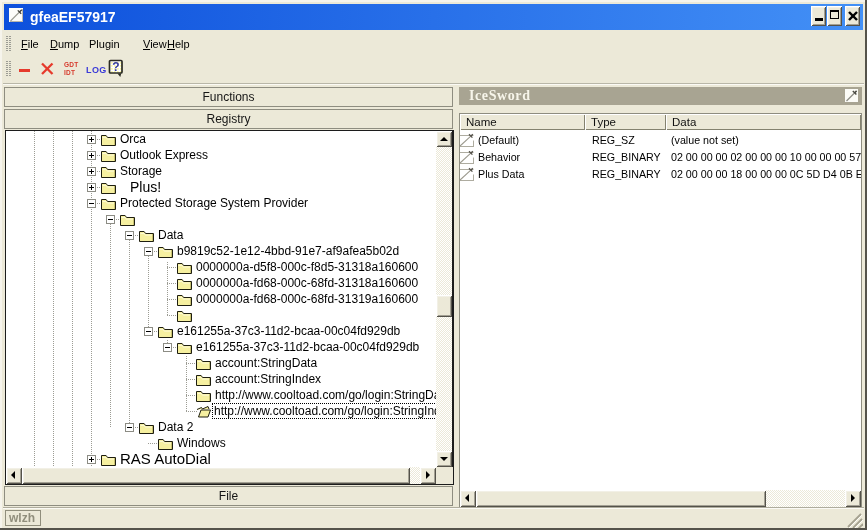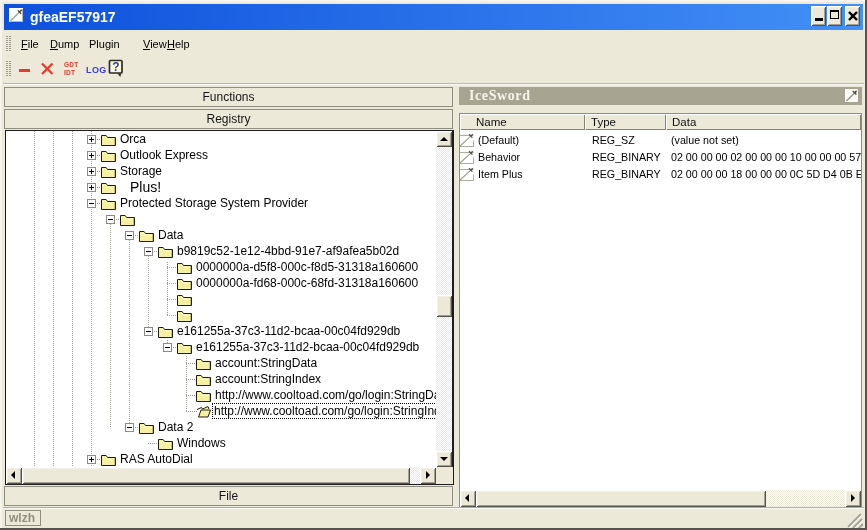--- a/index.html
+++ b/index.html
@@ -172,20 +172,21 @@
 <path d="M1.5 4.5 h3.6 l1.2 1.6 h7.2" fill="none" stroke="#fcf9d8" stroke-width="1"></path>
 <line x1="13.5" y1="5" x2="13.5" y2="12" stroke="#c8c172" stroke-width="1"></line>
 </svg>
 <div class="a tx" style="left:190px;top:144px;font-size:12px;line-height:16px">0000000a-fd68-000c-68fd-31318a160600</div>
 <div class="a hdot" style="left:161px;top:168px;width:12px"></div>
 <svg class="a" style="left:171px;top:162px" width="15" height="13" viewBox="0 0 15 13">
 <path d="M0.5 2.5 h4.6 l1.5 2 h7.9 v8 h-14 z" fill="#f6f0a0" stroke="#1e1e10" stroke-width="1"></path>
 <path d="M1.5 4.5 h3.6 l1.2 1.6 h7.2" fill="none" stroke="#fcf9d8" stroke-width="1"></path>
 <line x1="13.5" y1="5" x2="13.5" y2="12" stroke="#c8c172" stroke-width="1"></line>
 </svg>
+<div class="a tx" style="left:190px;top:160px;font-size:12px;line-height:16px">0000000a-fd68-000c-68fd-31319a160600</div>
 <div class="a hdot" style="left:161px;top:184px;width:12px"></div>
 <svg class="a" style="left:171px;top:178px" width="15" height="13" viewBox="0 0 15 13">
 <path d="M0.5 2.5 h4.6 l1.5 2 h7.9 v8 h-14 z" fill="#f6f0a0" stroke="#1e1e10" stroke-width="1"></path>
 <path d="M1.5 4.5 h3.6 l1.2 1.6 h7.2" fill="none" stroke="#fcf9d8" stroke-width="1"></path>
 <line x1="13.5" y1="5" x2="13.5" y2="12" stroke="#c8c172" stroke-width="1"></line>
 </svg>
 <div class="a hdot" style="left:142px;top:200px;width:12px"></div>
 <div class="a" style="left:138px;top:196px;width:9px;height:9px;background:#fff;border:1px solid #8c8c84;box-sizing:border-box"></div>
 <div class="a" style="left:140px;top:200px;width:5px;height:1px;background:#000"></div>
 <svg class="a" style="left:152px;top:194px" width="15" height="13" viewBox="0 0 15 13">
@@ -248,21 +249,21 @@
 <div class="a tx" style="left:171px;top:304px;font-size:12px;line-height:16px">Windows</div>
 <div class="a hdot" style="left:85px;top:328px;width:12px"></div>
 <div class="a" style="left:81px;top:324px;width:9px;height:9px;background:#fff;border:1px solid #8c8c84;box-sizing:border-box"></div>
 <div class="a" style="left:83px;top:328px;width:5px;height:1px;background:#000"></div>
 <div class="a" style="left:85px;top:326px;width:1px;height:5px;background:#000"></div>
 <svg class="a" style="left:95px;top:322px" width="15" height="13" viewBox="0 0 15 13">
 <path d="M0.5 2.5 h4.6 l1.5 2 h7.9 v8 h-14 z" fill="#f6f0a0" stroke="#1e1e10" stroke-width="1"></path>
 <path d="M1.5 4.5 h3.6 l1.2 1.6 h7.2" fill="none" stroke="#fcf9d8" stroke-width="1"></path>
 <line x1="13.5" y1="5" x2="13.5" y2="12" stroke="#c8c172" stroke-width="1"></line>
 </svg>
-<div class="a tx" style="left:114px;top:320px;font-size:12px;line-height:16px">RAS AutoDial</div>
+<div class="a tx" style="left:114px;top:320px;font-size:15px;line-height:16px">RAS AutoDial</div>
 </div>
 <div class="a dither" style="left:436px;top:131px;width:16px;height:336px"></div>
 <div class="a b3" style="left:436px;top:131px;width:16px;height:16px"></div>
 <div class="a" style="left:440px;top:137px;width:0;height:0;border:4px solid transparent;border-bottom:4px solid #000;border-top:none"></div>
 <div class="a b3" style="left:436px;top:295px;width:16px;height:22px"></div>
 <div class="a b3" style="left:436px;top:451px;width:16px;height:16px"></div>
 <div class="a" style="left:440px;top:457px;width:0;height:0;border:4px solid transparent;border-top:4px solid #000;border-bottom:none"></div>
 <div class="a dither" style="left:6px;top:467px;width:430px;height:17px"></div>
 <div class="a b3" style="left:6px;top:467px;width:16px;height:17px"></div>
 <div class="a" style="left:11px;top:471px;width:0;height:0;border:4px solid transparent;border-right:4px solid #000;border-left:none"></div>
@@ -273,21 +274,21 @@
 <div class="a" style="left:459px;top:87px;width:403px;height:18px;background:#a8a492"></div>
 <div class="a tx" style="left:469px;top:88px;font-family:'Liberation Serif',serif;font-size:14px;font-weight:bold;color:#f7f5ea;letter-spacing:.6px">IceSword</div>
 <svg class="a" style="left:845px;top:89px" width="14" height="14" viewBox="0 0 14 14">
 <rect x="0" y="0" width="13" height="13" fill="#fbfbf6"></rect>
 <line x1="1.5" y1="12" x2="9.5" y2="4" stroke="#8d8d85" stroke-width="1.2"></line>
 <line x1="9.5" y1="4" x2="11.6" y2="1.9" stroke="#4a4a42" stroke-width="1.5"></line>
 <line x1="7.8" y1="2" x2="11.4" y2="5.6" stroke="#4a4a42" stroke-width="1.4"></line>
 </svg>
 <div class="a" style="left:459px;top:113px;width:403px;height:394px;background:#8e8d80"></div>
 <div class="a" style="left:460px;top:114px;width:401px;height:392px;background:#fff"></div>
-<div class="a tx" style="left:460px;top:114px;width:125px;height:16px;background:#ece9d8;box-shadow:inset 1px 1px 0 #ffffff,inset -1px -1px 0 #84826f;font-size:11.5px;line-height:16px;color:#111;padding-left:16px;box-sizing:border-box">Name</div>
+<div class="a tx" style="left:460px;top:114px;width:125px;height:16px;background:#ece9d8;box-shadow:inset 1px 1px 0 #ffffff,inset -1px -1px 0 #84826f;font-size:11.5px;line-height:16px;color:#111;padding-left:6px;box-sizing:border-box">Name</div>
 <div class="a tx" style="left:585px;top:114px;width:81px;height:16px;background:#ece9d8;box-shadow:inset 1px 1px 0 #ffffff,inset -1px -1px 0 #84826f;font-size:11.5px;line-height:16px;color:#111;padding-left:6px;box-sizing:border-box">Type</div>
 <div class="a tx" style="left:666px;top:114px;width:195px;height:16px;background:#ece9d8;box-shadow:inset 1px 1px 0 #ffffff,inset -1px -1px 0 #84826f;font-size:11.5px;line-height:16px;color:#111;padding-left:6px;box-sizing:border-box">Data</div>
 <div class="a" style="left:460px;top:130px;width:401px;height:360px;overflow:hidden">
 <svg class="a" style="left:-1px;top:3px" width="16" height="15" viewBox="0 0 16 15">
 <line x1="0.5" y1="2.5" x2="14.5" y2="2.5" stroke="#aeaca0" stroke-width="1"></line>
 <line x1="0.5" y1="13.5" x2="15" y2="13.5" stroke="#aeaca0" stroke-width="1"></line>
 <line x1="14.5" y1="7.5" x2="14.5" y2="13" stroke="#aeaca0" stroke-width="1"></line>
 <line x1="1" y1="13" x2="11.8" y2="3.2" stroke="#9a988c" stroke-width="1.1"></line>
 <line x1="11.8" y1="3.2" x2="13.8" y2="1.2" stroke="#55534b" stroke-width="1.4"></line>
 <line x1="10" y1="1.2" x2="13.4" y2="4.6" stroke="#55534b" stroke-width="1.3"></line>
@@ -307,21 +308,21 @@
 <div class="a tx" style="left:132px;top:20px;font-size:10.7px;line-height:15px">REG_BINARY</div>
 <div class="a tx" style="left:211px;top:20px;font-size:10.7px;line-height:15px">02 00 00 00 02 00 00 00 10 00 00 00 57 65</div>
 <svg class="a" style="left:-1px;top:37px" width="16" height="15" viewBox="0 0 16 15">
 <line x1="0.5" y1="2.5" x2="14.5" y2="2.5" stroke="#aeaca0" stroke-width="1"></line>
 <line x1="0.5" y1="13.5" x2="15" y2="13.5" stroke="#aeaca0" stroke-width="1"></line>
 <line x1="14.5" y1="7.5" x2="14.5" y2="13" stroke="#aeaca0" stroke-width="1"></line>
 <line x1="1" y1="13" x2="11.8" y2="3.2" stroke="#9a988c" stroke-width="1.1"></line>
 <line x1="11.8" y1="3.2" x2="13.8" y2="1.2" stroke="#55534b" stroke-width="1.4"></line>
 <line x1="10" y1="1.2" x2="13.4" y2="4.6" stroke="#55534b" stroke-width="1.3"></line>
 </svg>
-<div class="a tx" style="left:18px;top:37px;font-size:10.7px;line-height:15px">Item Plus</div>
+<div class="a tx" style="left:18px;top:37px;font-size:10.7px;line-height:15px">Plus Data</div>
 <div class="a tx" style="left:132px;top:37px;font-size:10.7px;line-height:15px">REG_BINARY</div>
 <div class="a tx" style="left:211px;top:37px;font-size:10.7px;line-height:15px">02 00 00 00 18 00 00 00 0C 5D D4 0B EC 1D</div>
 </div>
 <div class="a dither" style="left:460px;top:490px;width:401px;height:17px"></div>
 <div class="a b3" style="left:460px;top:490px;width:16px;height:17px"></div>
 <div class="a" style="left:465px;top:494px;width:0;height:0;border:4px solid transparent;border-right:4px solid #000;border-left:none"></div>
 <div class="a b3" style="left:476px;top:490px;width:290px;height:17px"></div>
 <div class="a b3" style="left:845px;top:490px;width:16px;height:17px"></div>
 <div class="a" style="left:851px;top:494px;width:0;height:0;border:4px solid transparent;border-left:4px solid #000;border-right:none"></div>
 <div class="a" style="left:3px;top:507px;width:861px;height:1px;background:#aeac9d"></div>

